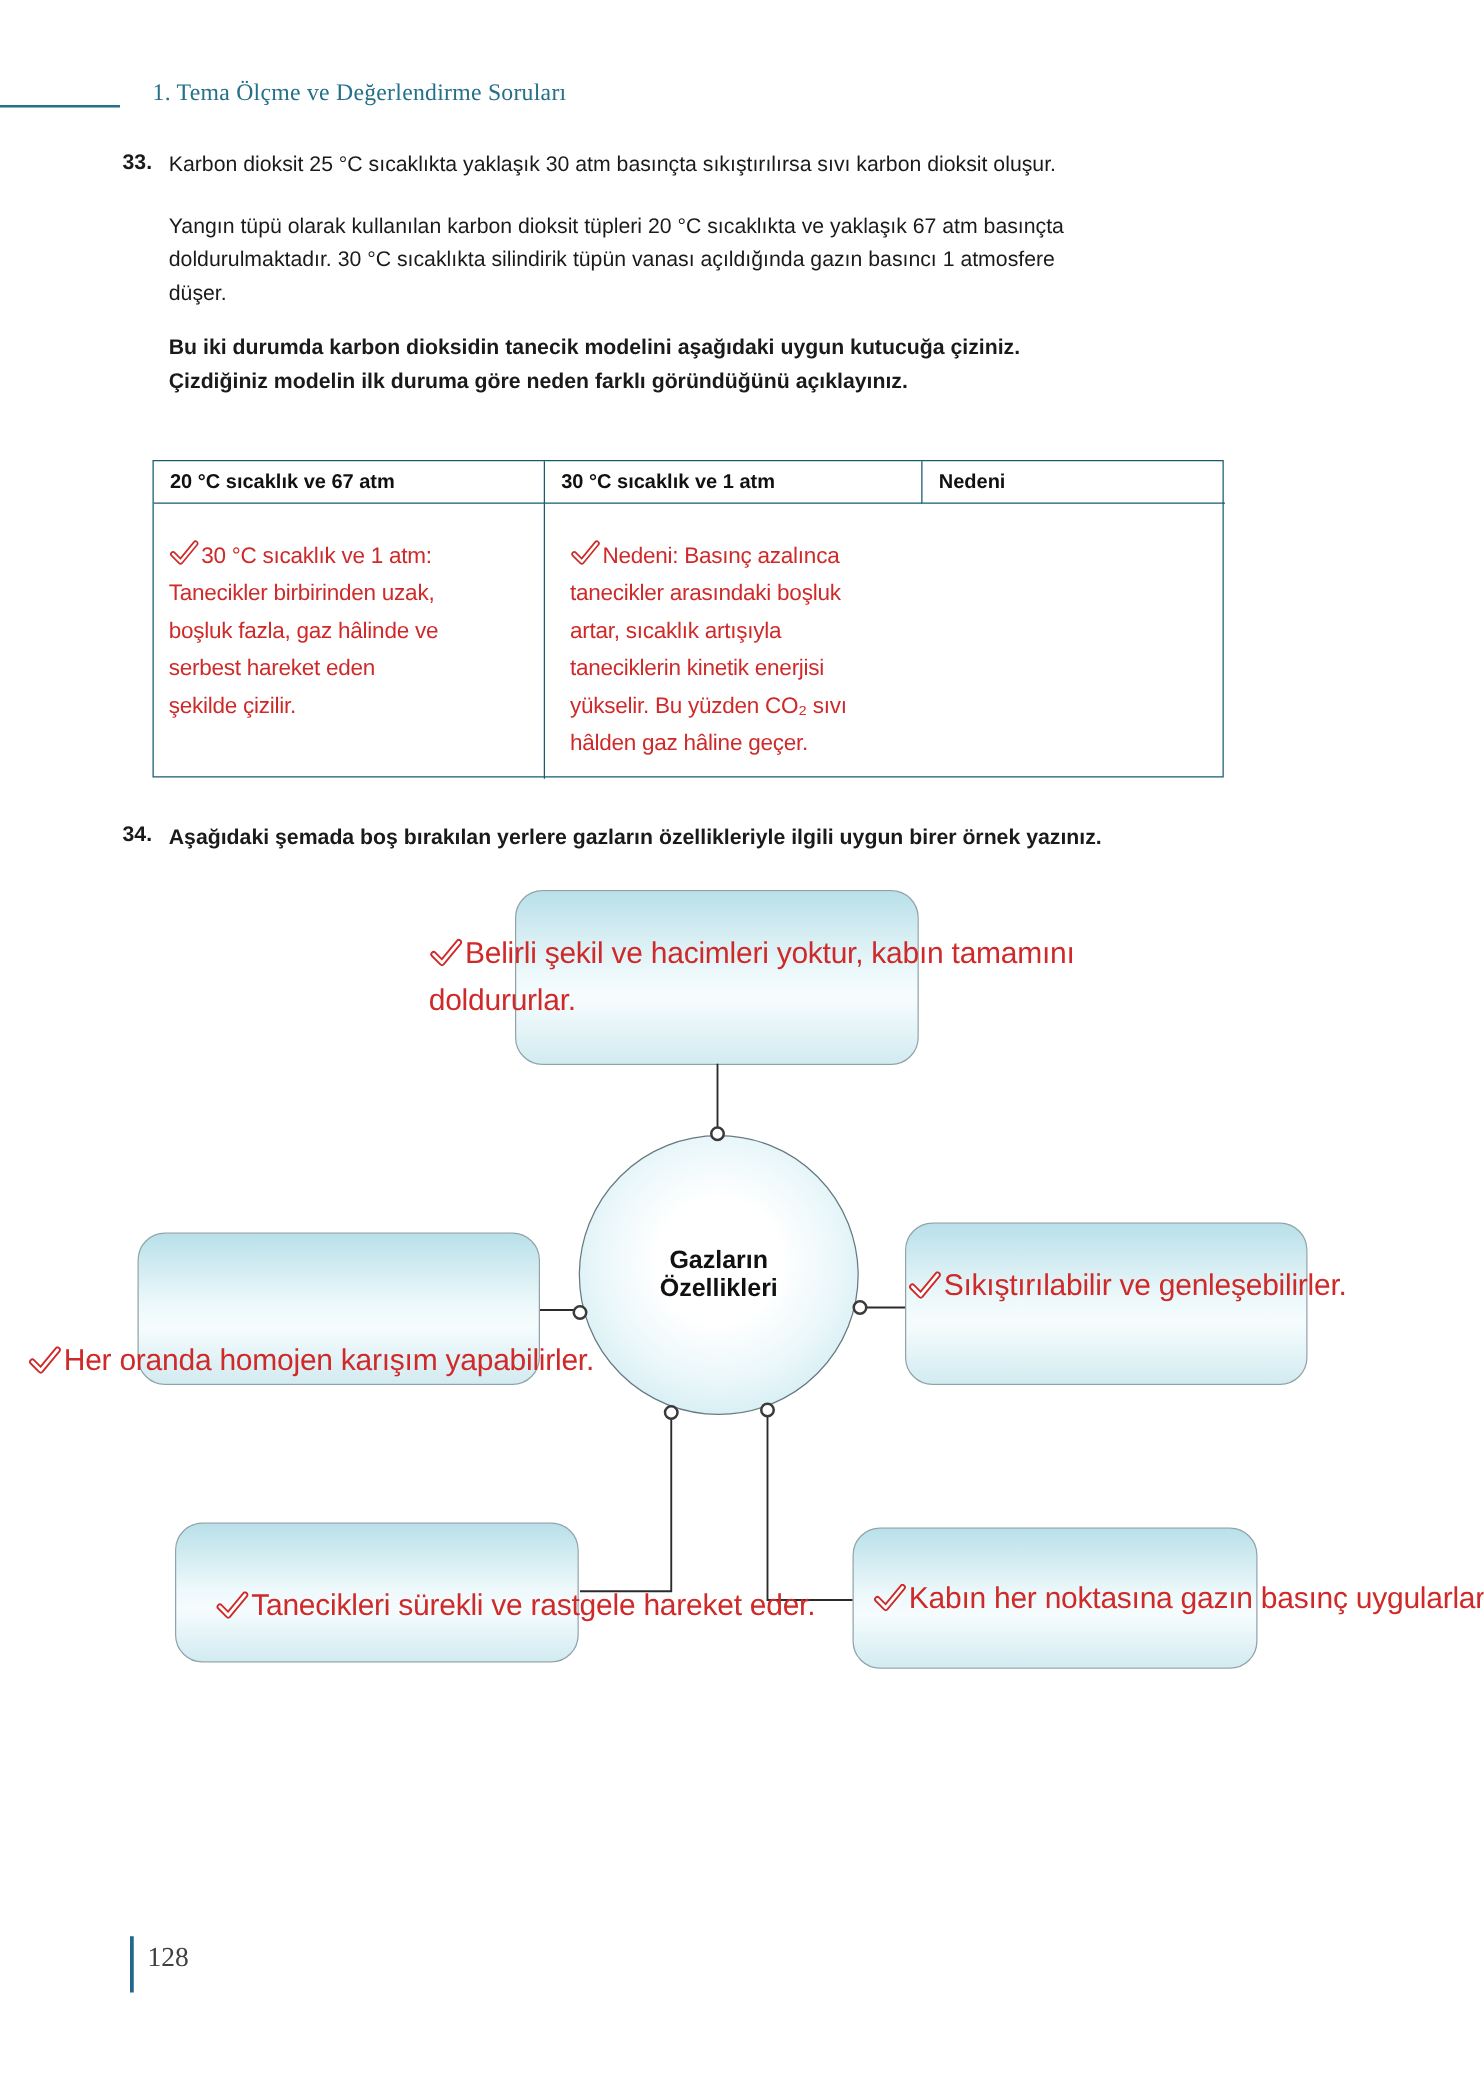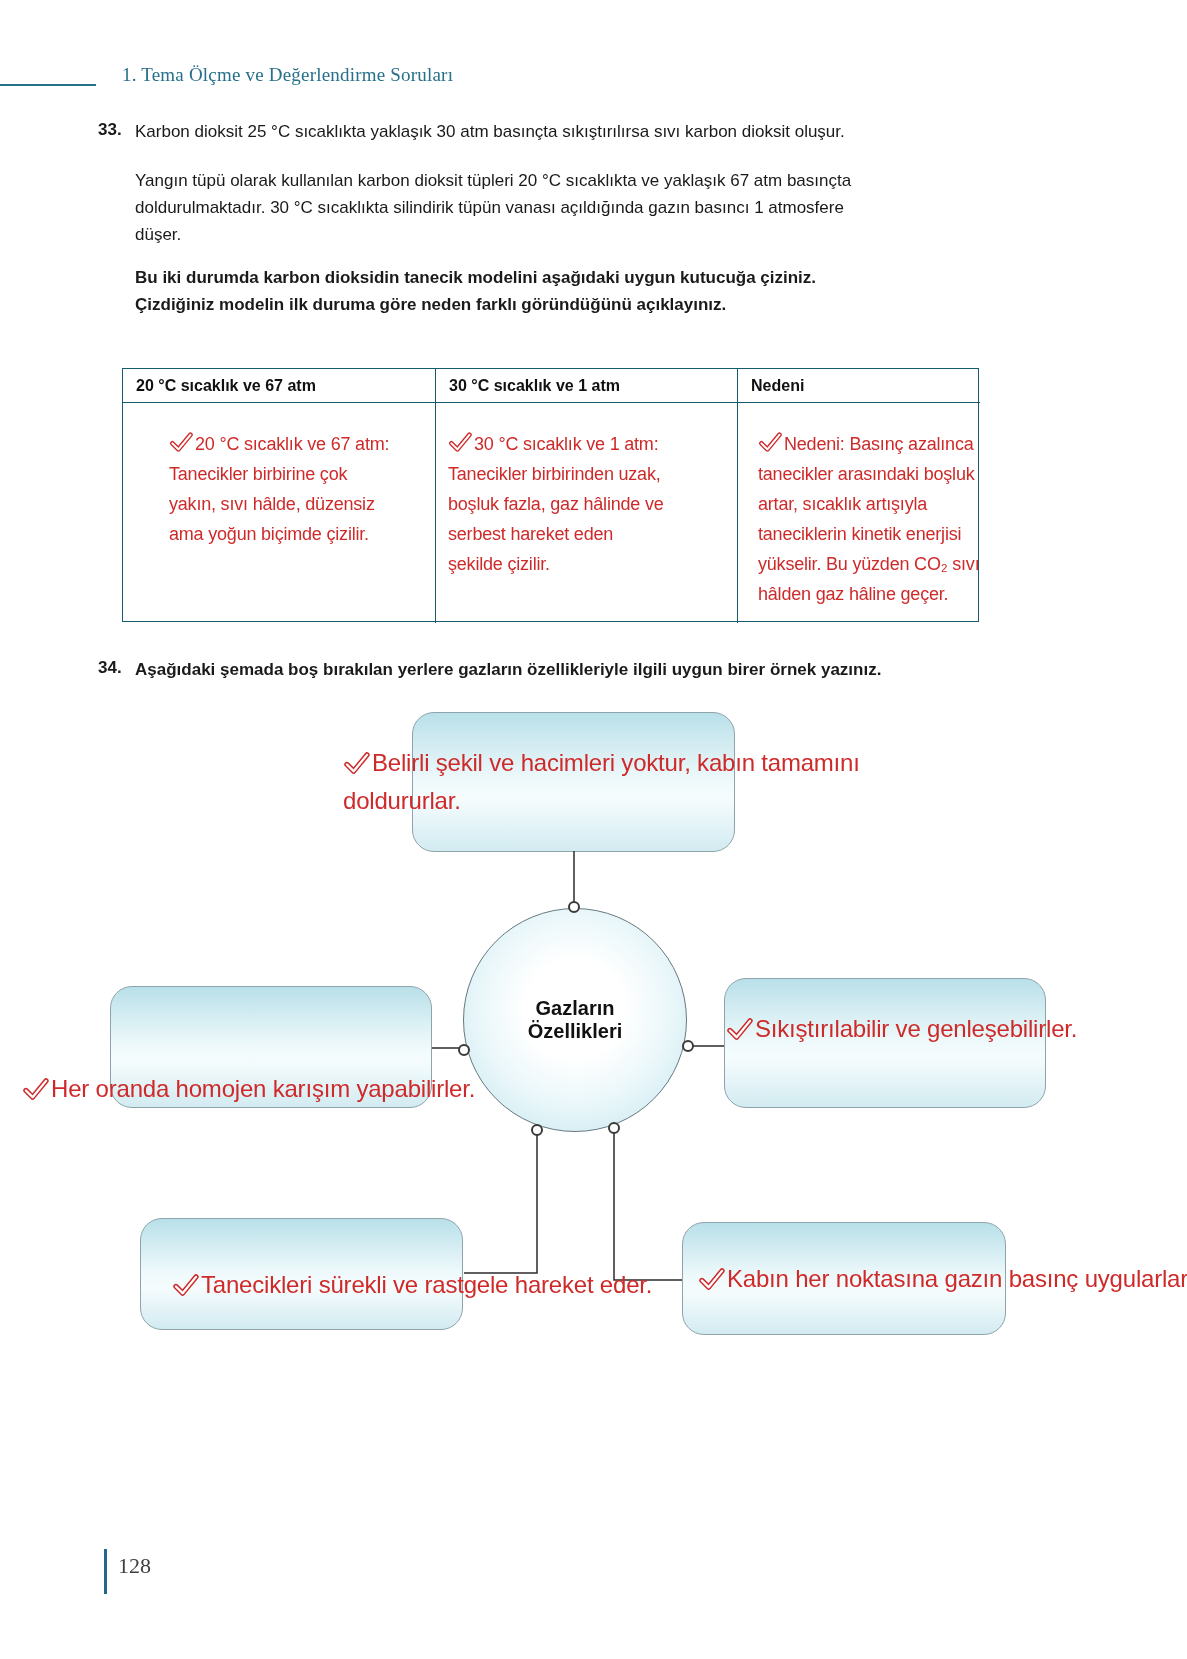--- a/index.html
+++ b/index.html
@@ -99,29 +99,20 @@
 düşer.</p>
     <p class="para mt2 bold">Bu iki durumda karbon dioksidin tanecik modelini aşağıdaki uygun kutucuğa çiziniz.
 Çizdiğiniz modelin ilk duruma göre neden farklı göründüğünü açıklayınız.</p>
   </div>
 
   <div class="anstable">
     <div class="hcell c1">20 °C sıcaklık ve 67 atm</div>
     <div class="hcell c2">30 °C sıcaklık ve 1 atm</div>
     <div class="hcell">Nedeni</div>
 
-    <div class="cell c1 a1">
-      <div class="hand"><svg class="chk" width="24" height="21" viewBox="0 0 28 24">
-            <path d="M4 13 L11 20 L25 3" fill="none" stroke="#cf2a2a" stroke-width="5.5" stroke-linecap="round" stroke-linejoin="round"></path>
-            <path d="M4 13 L11 20 L25 3" fill="none" stroke="#ffffff" stroke-width="2.4" stroke-linecap="round" stroke-linejoin="round"></path>
-          </svg><span>20 °C sıcaklık ve 67 atm:
-Tanecikler birbirine çok
-yakın, sıvı hâlde, düzensiz
-ama yoğun biçimde çizilir.</span></div>
-    </div>
     <div class="cell c2 a2">
       <div class="hand"><svg class="chk" width="24" height="21" viewBox="0 0 28 24">
             <path d="M4 13 L11 20 L25 3" fill="none" stroke="#cf2a2a" stroke-width="5.5" stroke-linecap="round" stroke-linejoin="round"></path>
             <path d="M4 13 L11 20 L25 3" fill="none" stroke="#ffffff" stroke-width="2.4" stroke-linecap="round" stroke-linejoin="round"></path>
           </svg><span>30 °C sıcaklık ve 1 atm:
 Tanecikler birbirinden uzak,
 boşluk fazla, gaz hâlinde ve
 serbest hareket eden
 şekilde çizilir.</span></div>
     </div>

